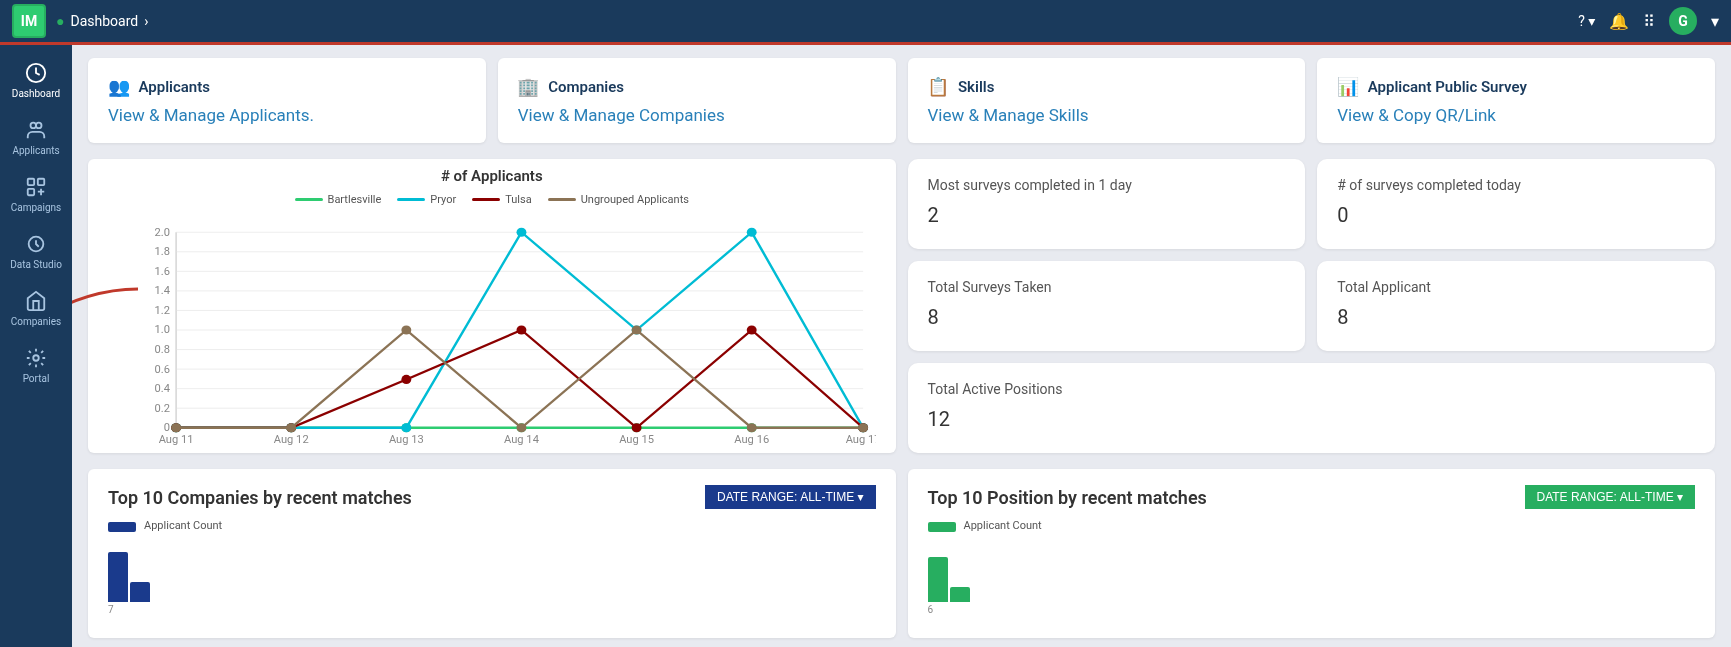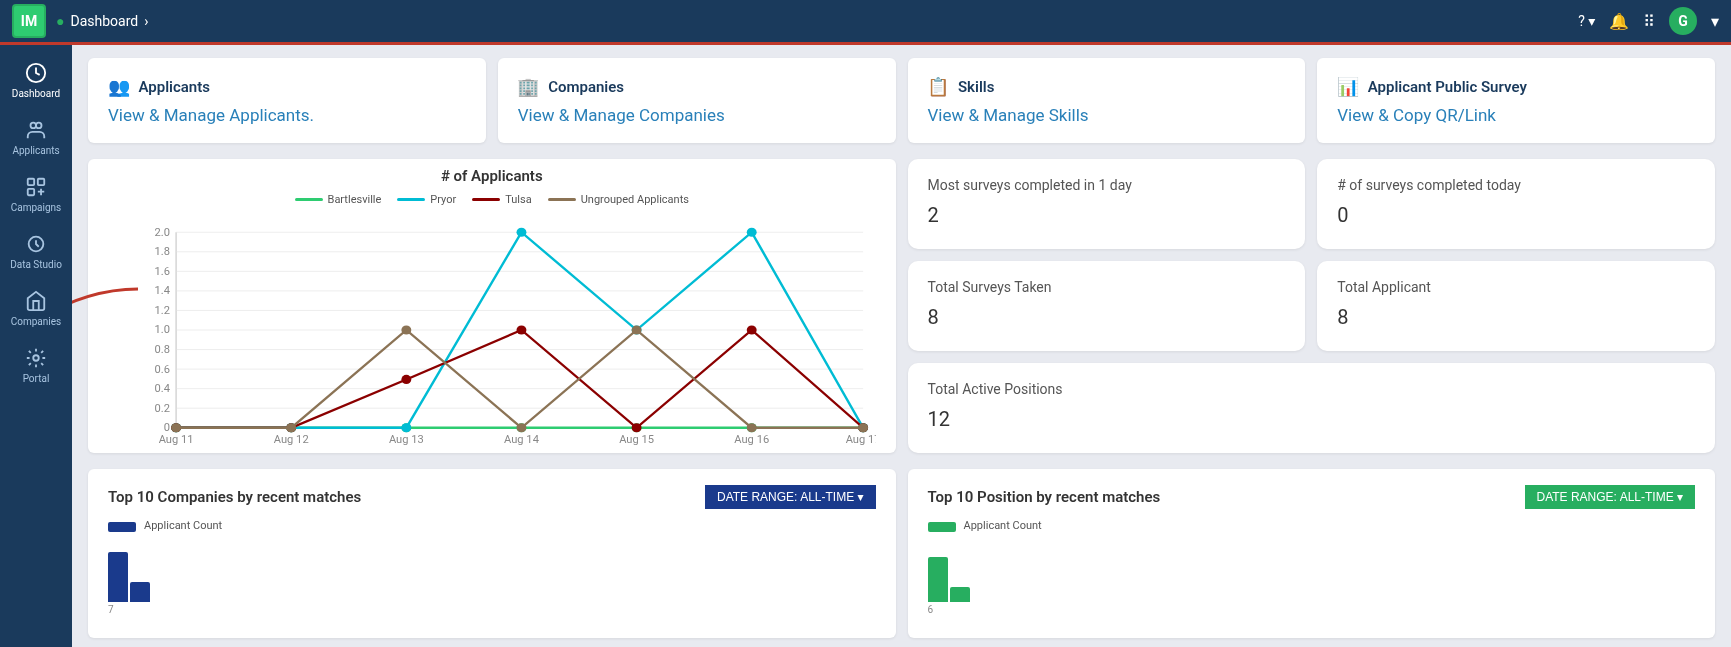--- a/index.html
+++ b/index.html
@@ -164,21 +164,21 @@
       background: white;
       border-radius: 6px;
       padding: 16px 20px;
       box-shadow: 0 1px 3px rgba(0,0,0,0.08);
     }
     .bottom-card-header {
       display: flex; align-items: center; justify-content: space-between;
       margin-bottom: 10px;
     }
     .bottom-card-title {
-      font-size: 15px;
+      font-size: 18px;
       font-weight: 600;
       color: #333;
     }
     .date-range-btn {
       background: #1a3a8c;
       color: white;
       border: none;
       border-radius: 0;
       padding: 5px 12px;
       font-size: 12px;

